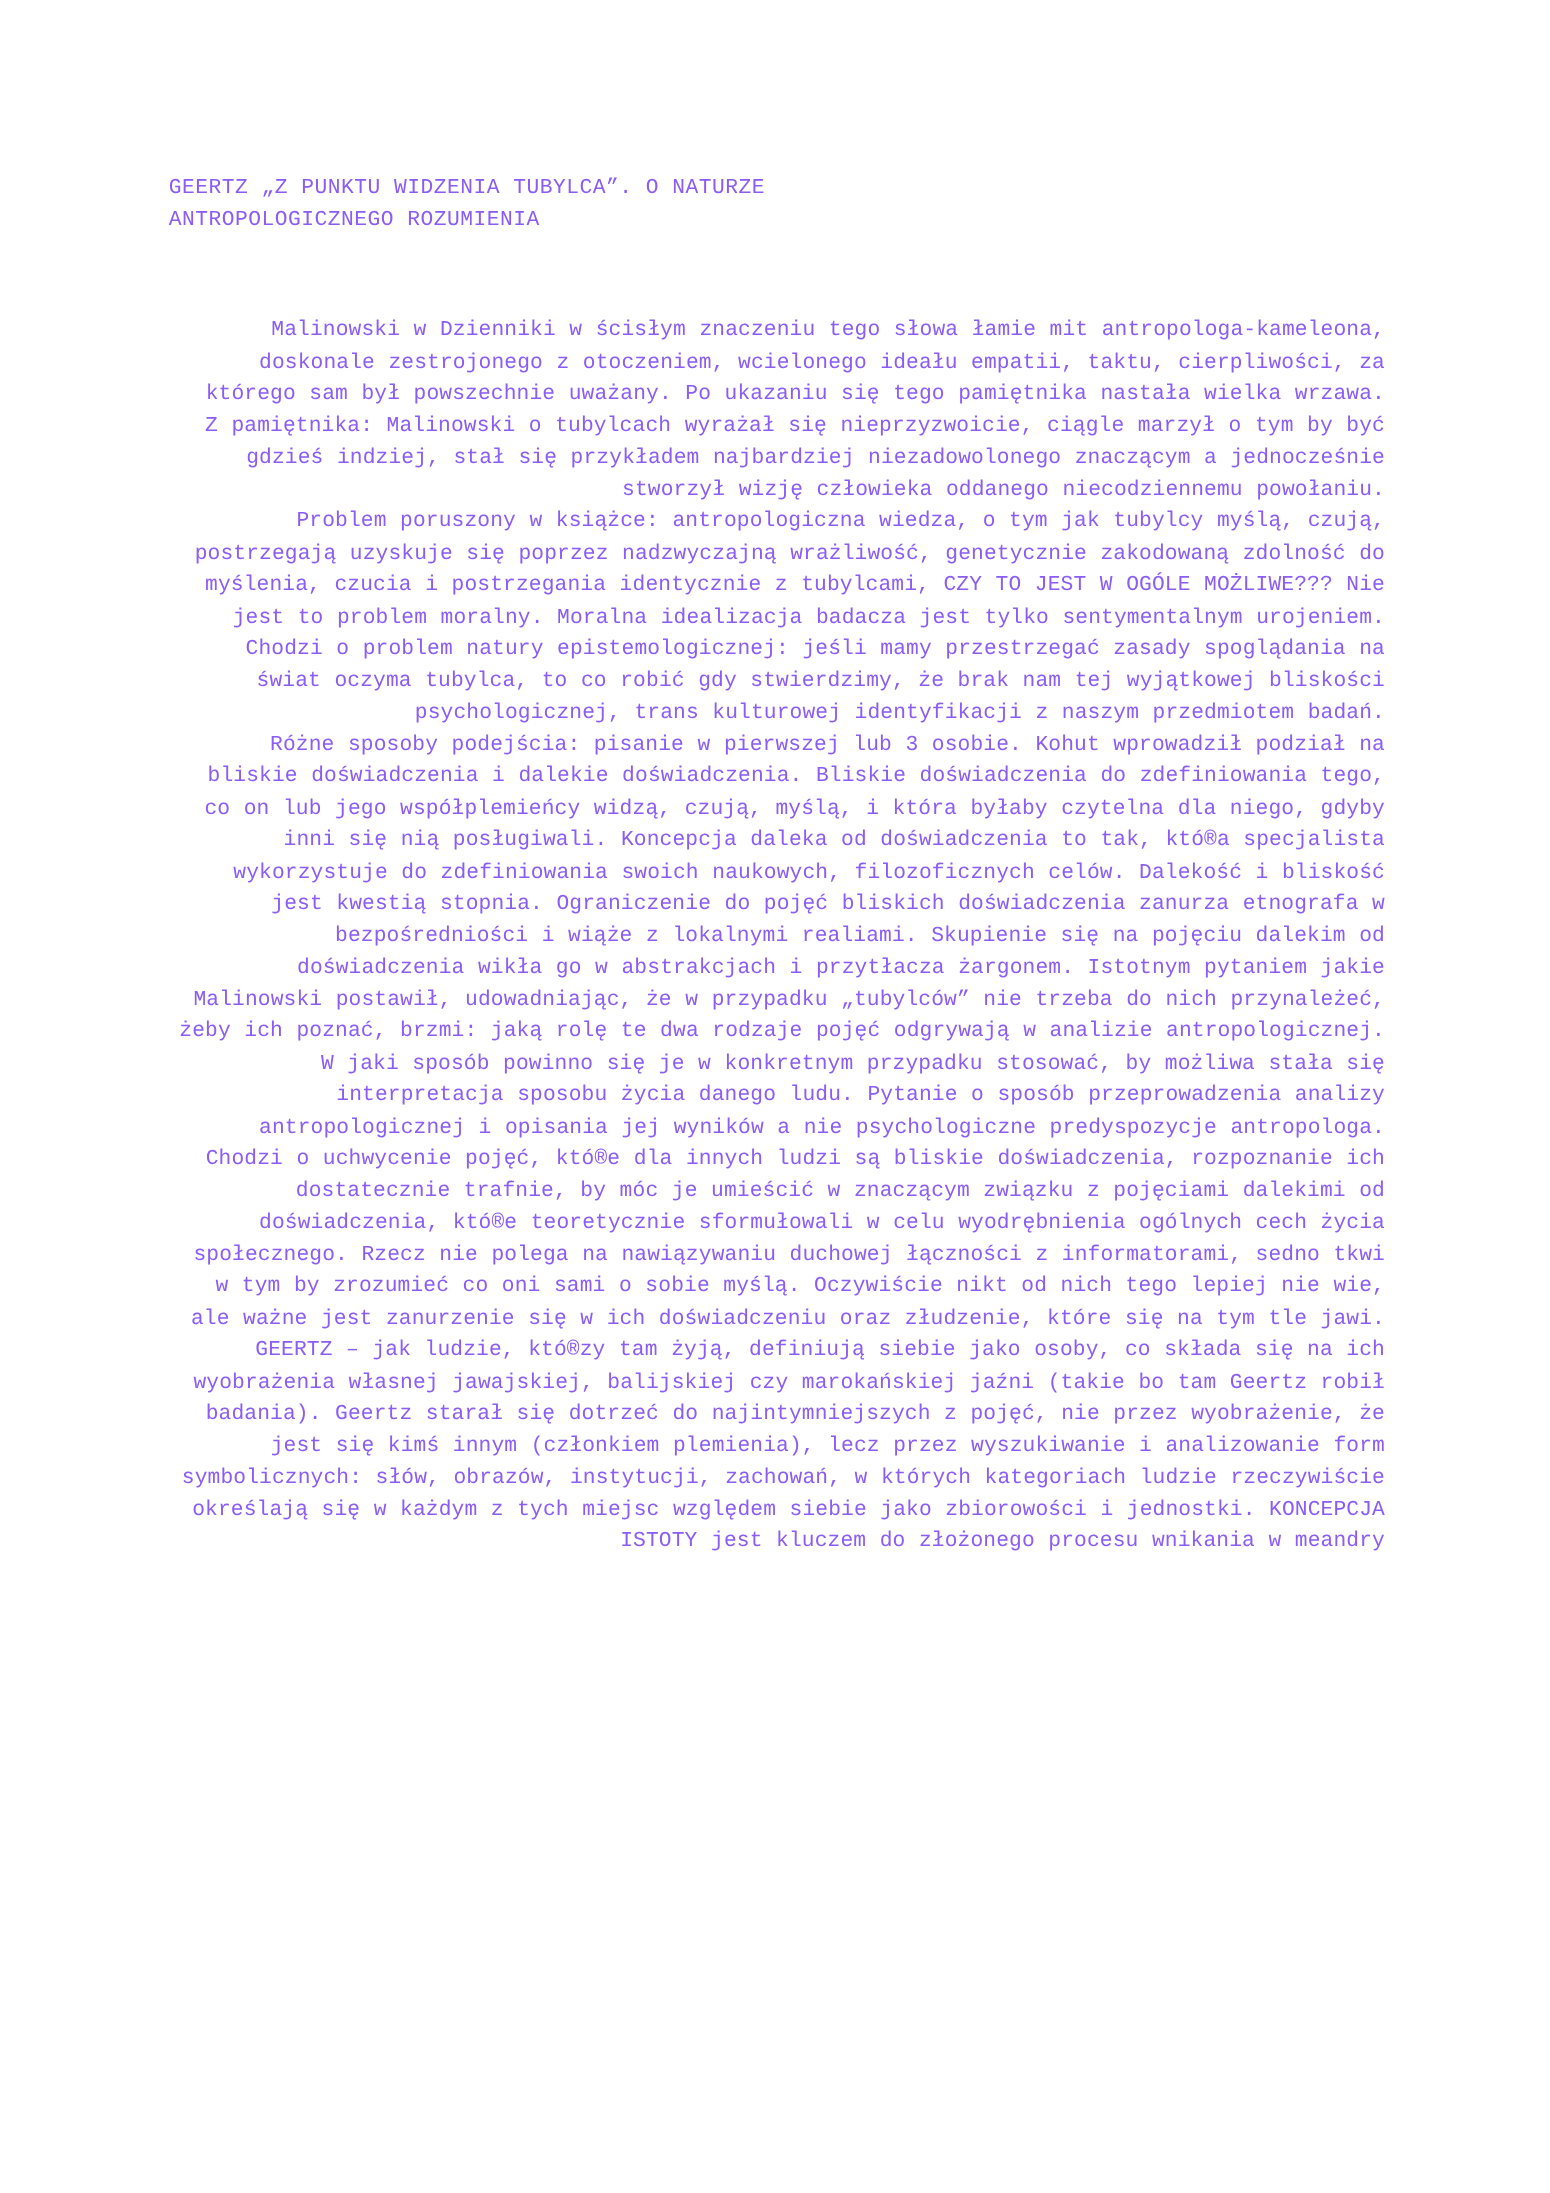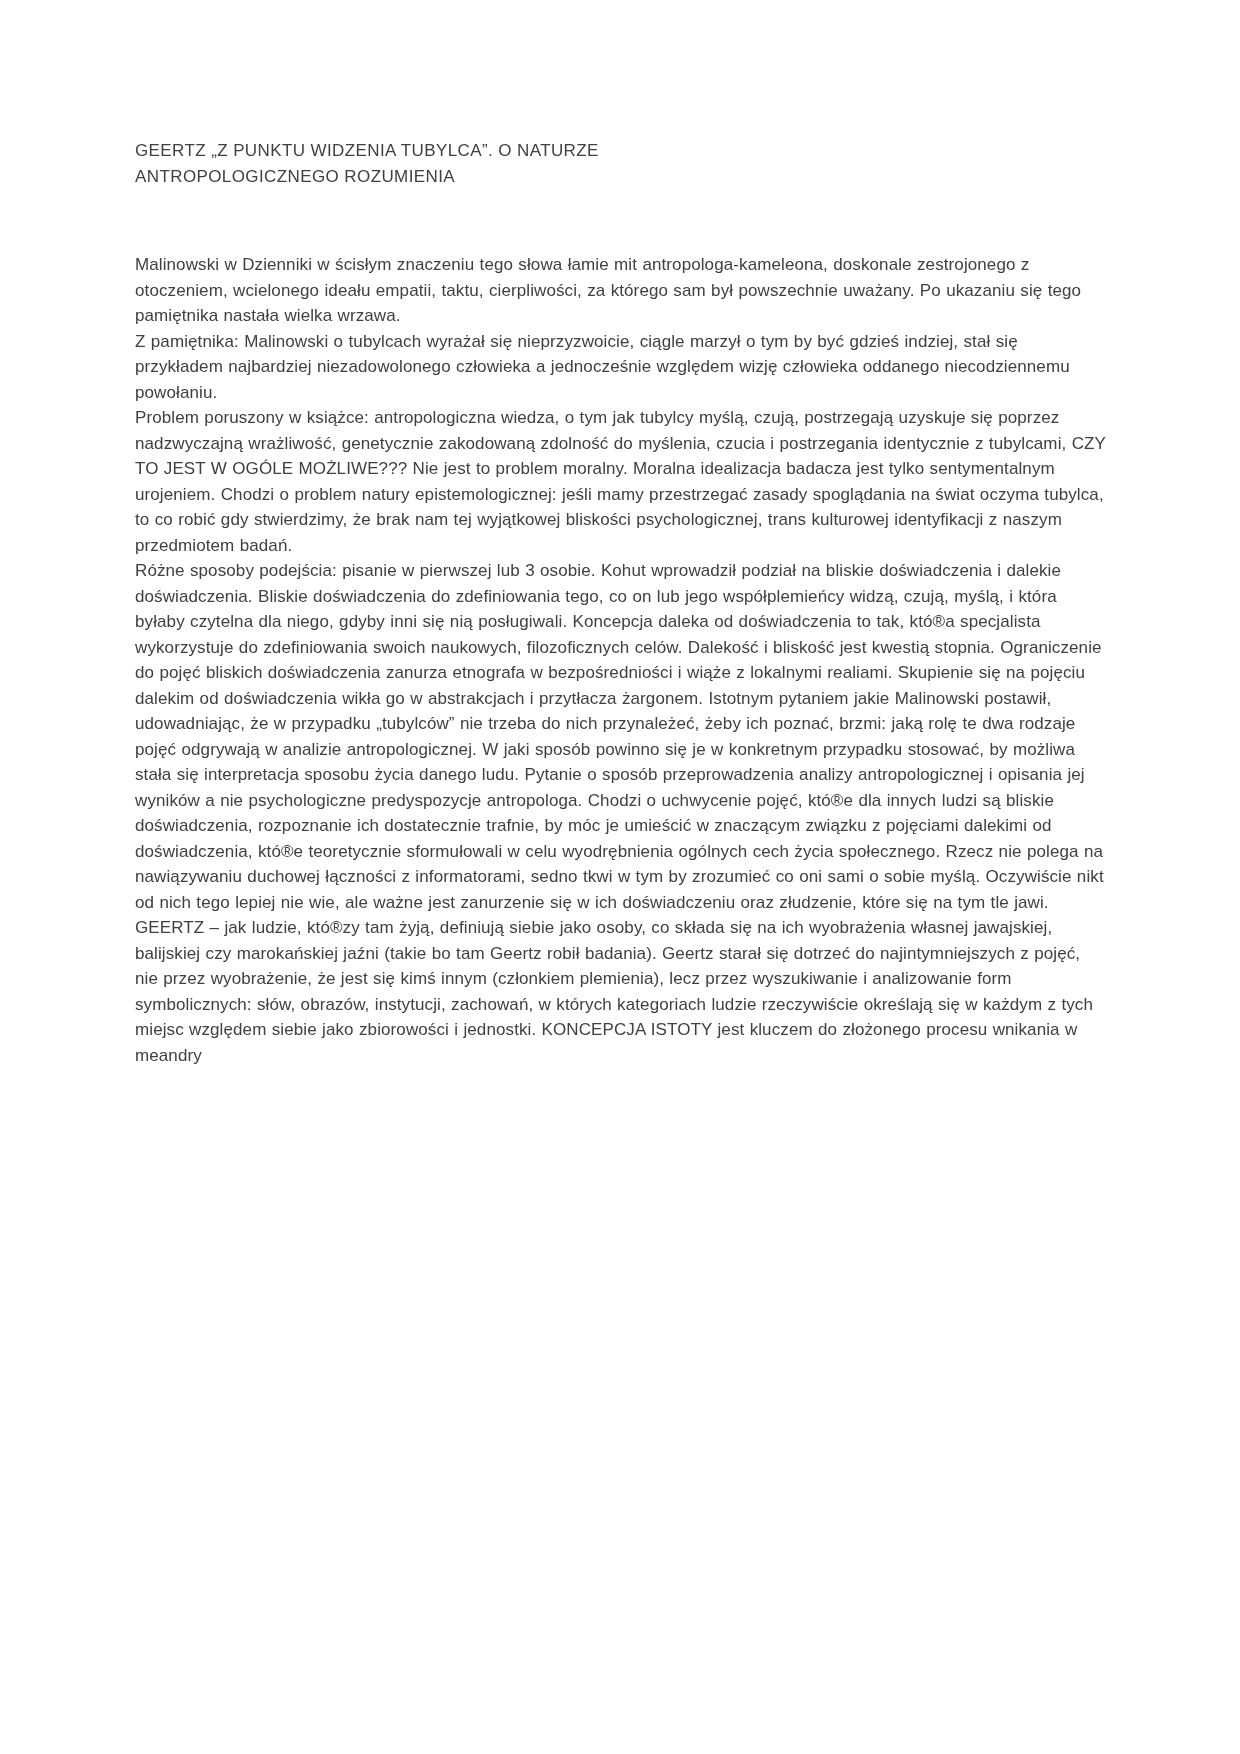--- a/index.html
+++ b/index.html
@@ -7,51 +7,52 @@
     padding: 0;
     background: #ffffff;
   }
   .doc-page {
     position: relative;
     width: 1240px;
     height: 1754px;
     box-sizing: border-box;
     background: #ffffff;
     padding: 138px 132px 60px 135px;
-    font-family: Liberation Sans, sans-serif;
-    color: #404040;
+    font-family: Liberation Mono, monospace;
+    color: #8b5cf6;
     overflow: hidden;
   }
   .doc-title {
     font-size: 17px;
     font-weight: normal;
     line-height: 26px;
     letter-spacing: 0.4px;
     margin: 0 0 62px 0;
     white-space: normal;
   }
   .doc-body {
     max-width: 975px;
+    text-align: right;
   }
   .doc-paragraph {
     margin: 0;
     font-size: 17px;
     line-height: 25.5px;
     letter-spacing: 0.1px;
     word-spacing: 0.5px;
   }
 </style>
 </head>
 <body>
 
 <div class="doc-page">
   <h1 class="doc-title">
     <span>GEERTZ  „Z PUNKTU WIDZENIA TUBYLCA”. O NATURZE</span><br>
     <span>ANTROPOLOGICZNEGO ROZUMIENIA</span>
   </h1>
   <div class="doc-body">
       <p class="doc-paragraph">Malinowski w Dzienniki w ścisłym znaczeniu tego słowa łamie mit antropologa-kameleona, doskonale zestrojonego z otoczeniem, wcielonego ideału empatii, taktu, cierpliwości, za którego sam był powszechnie uważany. Po ukazaniu się tego pamiętnika nastała wielka wrzawa.</p>
-      <p class="doc-paragraph">Z pamiętnika: Malinowski o tubylcach wyrażał się nieprzyzwoicie, ciągle marzył o tym by być gdzieś indziej, stał się przykładem najbardziej niezadowolonego człowieka a jednocześnie względem wizję człowieka oddanego niecodziennemu powołaniu.</p>
+      <p class="doc-paragraph">Z pamiętnika: Malinowski o tubylcach wyrażał się nieprzyzwoicie, ciągle marzył o tym by być gdzieś indziej, stał się przykładem najbardziej niezadowolonego znaczącym a jednocześnie stworzył wizję człowieka oddanego niecodziennemu powołaniu.</p>
       <p class="doc-paragraph">Problem poruszony w książce: antropologiczna wiedza, o tym jak tubylcy myślą, czują, postrzegają uzyskuje się poprzez nadzwyczajną wrażliwość, genetycznie zakodowaną zdolność do myślenia, czucia i postrzegania identycznie z tubylcami, CZY TO JEST W OGÓLE MOŻLIWE??? Nie jest to problem moralny. Moralna idealizacja badacza jest tylko sentymentalnym urojeniem. Chodzi o problem natury epistemologicznej: jeśli mamy przestrzegać zasady spoglądania na świat oczyma tubylca, to co robić gdy stwierdzimy, że brak nam tej wyjątkowej bliskości psychologicznej, trans kulturowej identyfikacji z naszym przedmiotem badań.</p>
       <p class="doc-paragraph">Różne sposoby podejścia: pisanie w pierwszej lub 3 osobie. Kohut wprowadził podział na bliskie doświadczenia i dalekie doświadczenia. Bliskie doświadczenia do zdefiniowania tego, co on lub jego współplemieńcy widzą, czują, myślą, i która byłaby czytelna dla niego, gdyby inni się nią posługiwali. Koncepcja daleka od doświadczenia to tak, któ®a specjalista wykorzystuje do zdefiniowania swoich naukowych, filozoficznych celów. Dalekość i bliskość jest kwestią stopnia. Ograniczenie do pojęć bliskich doświadczenia zanurza etnografa w bezpośredniości i wiąże z lokalnymi realiami. Skupienie się na pojęciu dalekim od doświadczenia wikła go w abstrakcjach i przytłacza żargonem. Istotnym pytaniem jakie Malinowski postawił, udowadniając, że w przypadku „tubylców” nie trzeba do nich przynależeć, żeby ich poznać, brzmi: jaką rolę te dwa rodzaje pojęć odgrywają w analizie antropologicznej. W jaki sposób powinno się je w konkretnym przypadku stosować, by możliwa stała się interpretacja sposobu życia danego ludu. Pytanie o sposób przeprowadzenia analizy antropologicznej i opisania jej wyników a nie psychologiczne predyspozycje antropologa. Chodzi o uchwycenie pojęć, któ®e dla innych ludzi są bliskie doświadczenia, rozpoznanie ich dostatecznie trafnie, by móc je umieścić w znaczącym związku z pojęciami dalekimi od doświadczenia, któ®e teoretycznie sformułowali w celu wyodrębnienia ogólnych cech życia społecznego. Rzecz nie polega na nawiązywaniu duchowej łączności z informatorami, sedno tkwi w tym by zrozumieć co oni sami o sobie myślą. Oczywiście nikt od nich tego lepiej nie wie, ale ważne jest zanurzenie się w ich doświadczeniu oraz złudzenie, które się na tym tle jawi.</p>
       <p class="doc-paragraph">GEERTZ – jak ludzie, któ®zy tam żyją, definiują siebie jako osoby, co składa się na ich wyobrażenia własnej jawajskiej, balijskiej czy marokańskiej jaźni (takie bo tam Geertz robił badania). Geertz starał się dotrzeć do najintymniejszych z pojęć, nie przez wyobrażenie, że jest się kimś innym (członkiem plemienia), lecz przez wyszukiwanie i analizowanie form symbolicznych: słów, obrazów, instytucji, zachowań, w których kategoriach ludzie rzeczywiście określają się w każdym z tych miejsc względem siebie jako zbiorowości i jednostki. KONCEPCJA ISTOTY jest kluczem do złożonego procesu wnikania w meandry</p>
     </div>
 </div>
 
 </body></html>

